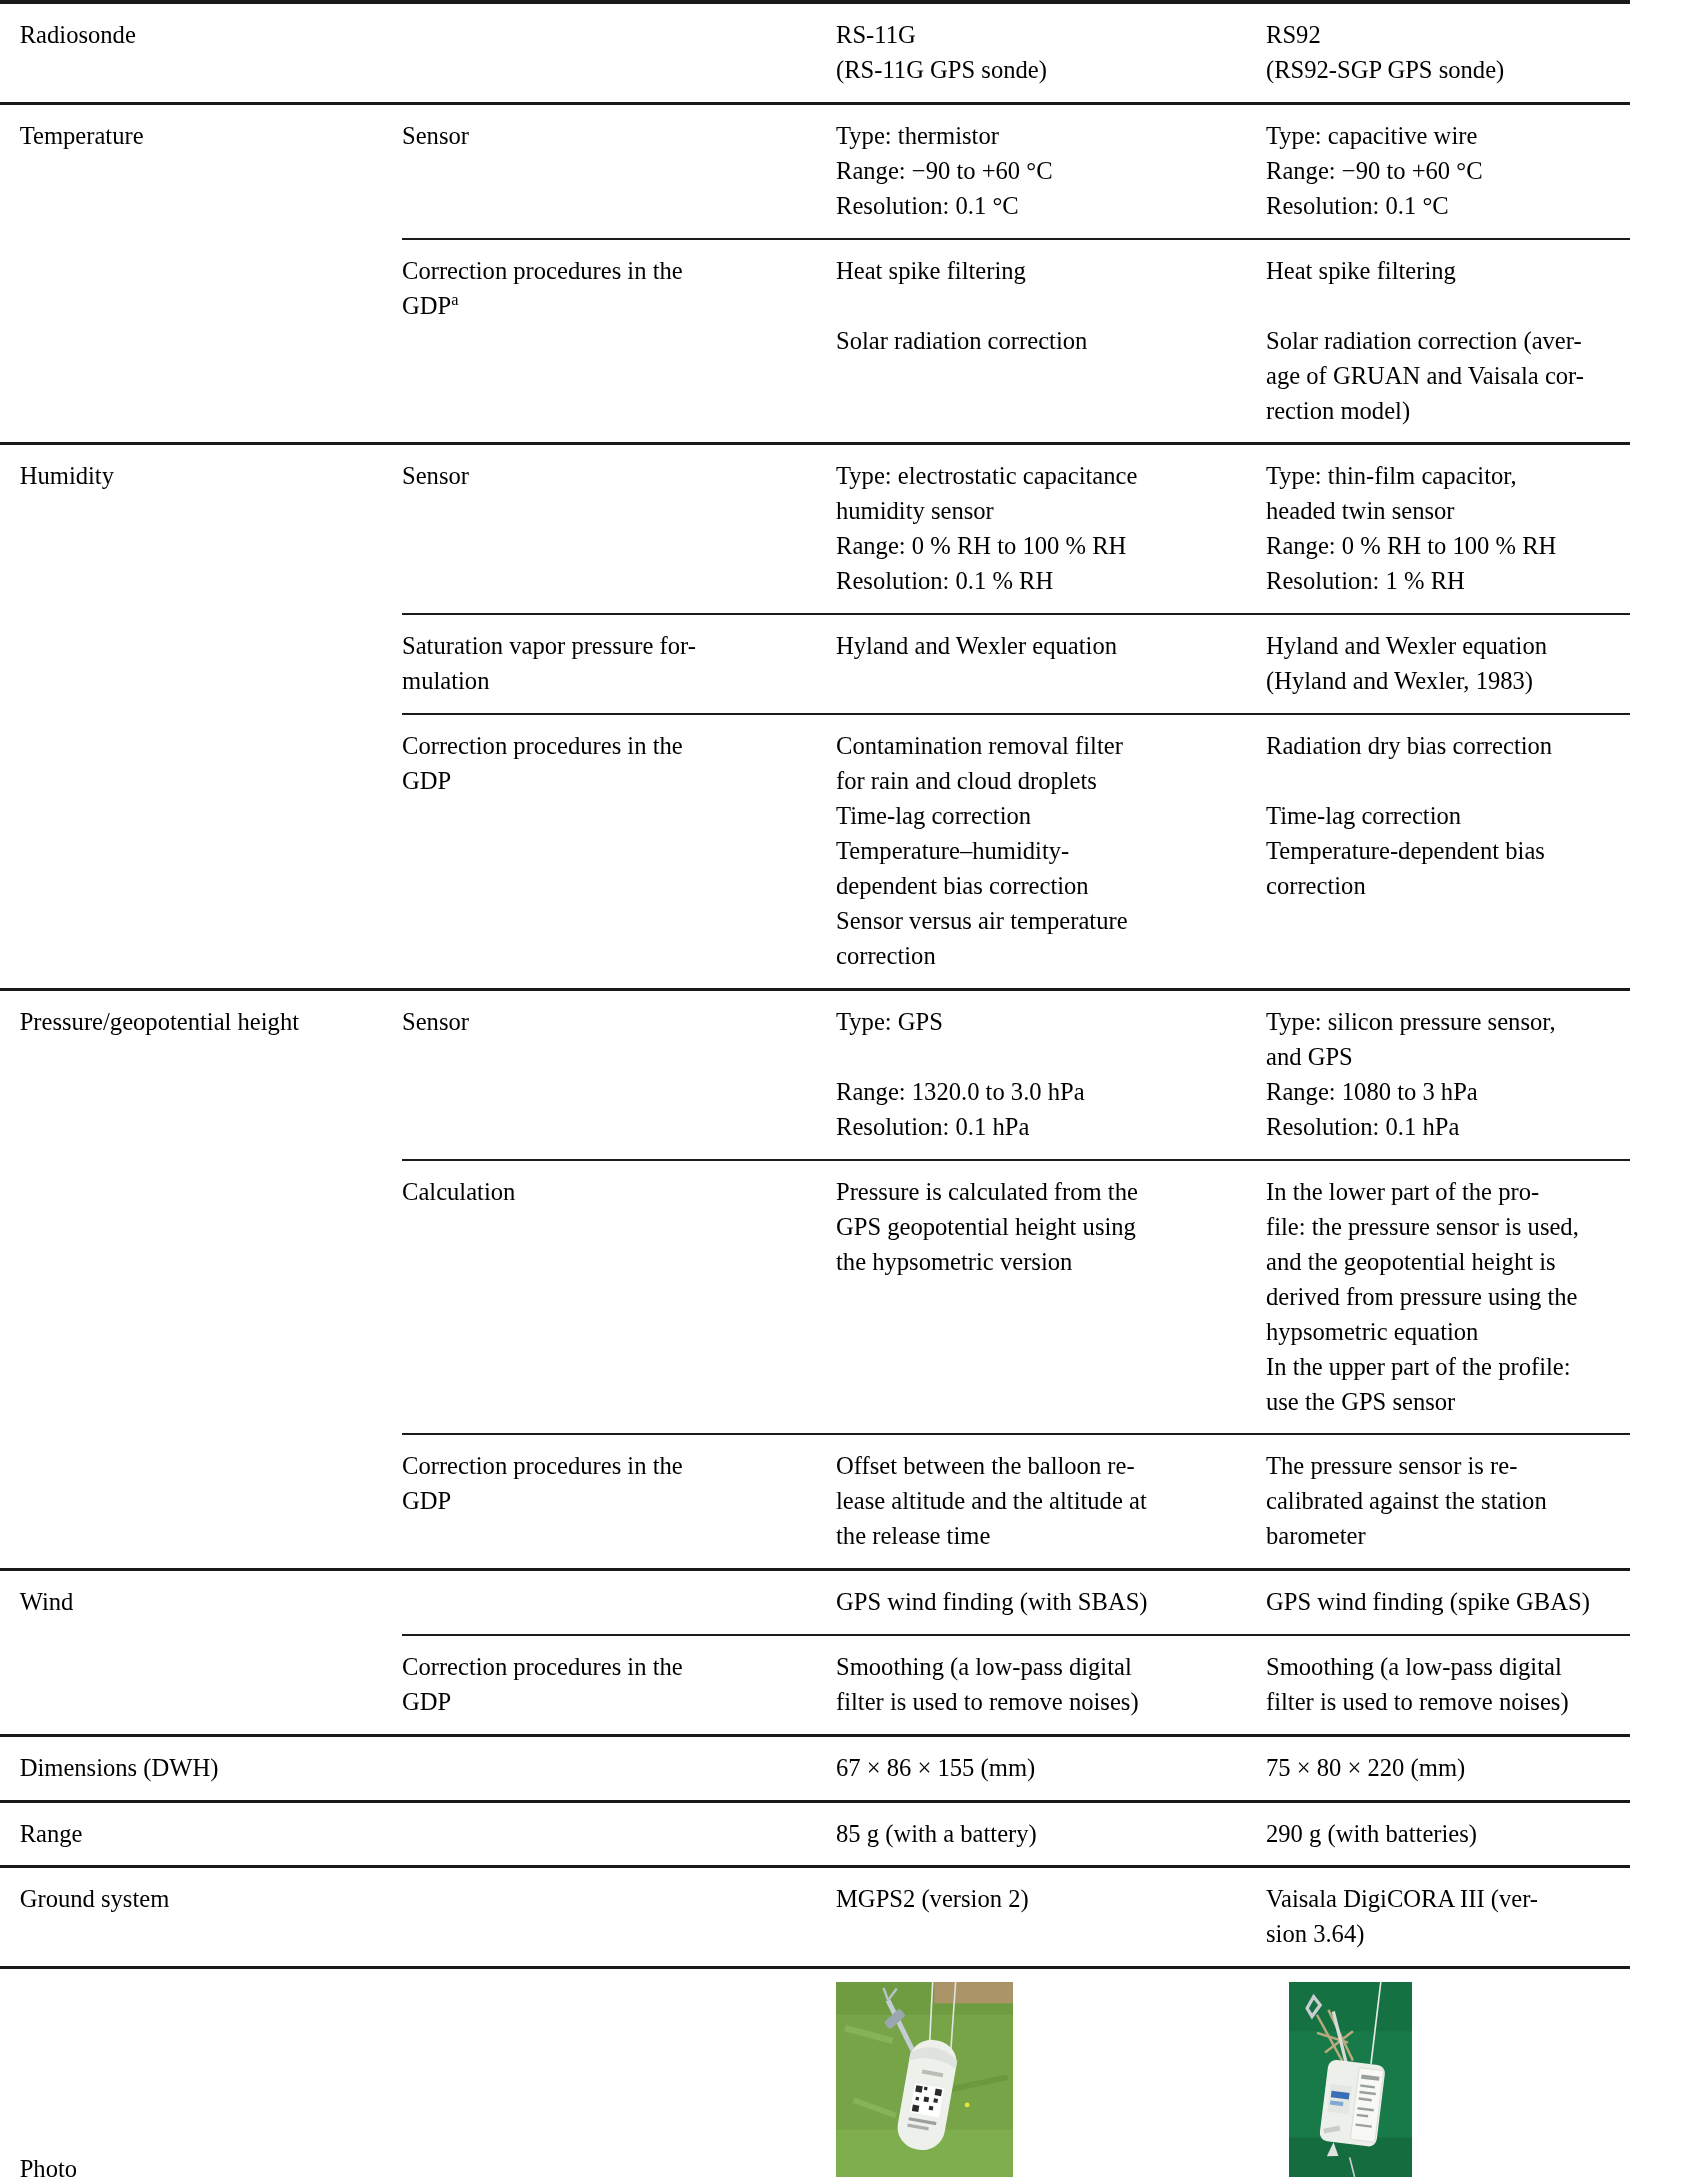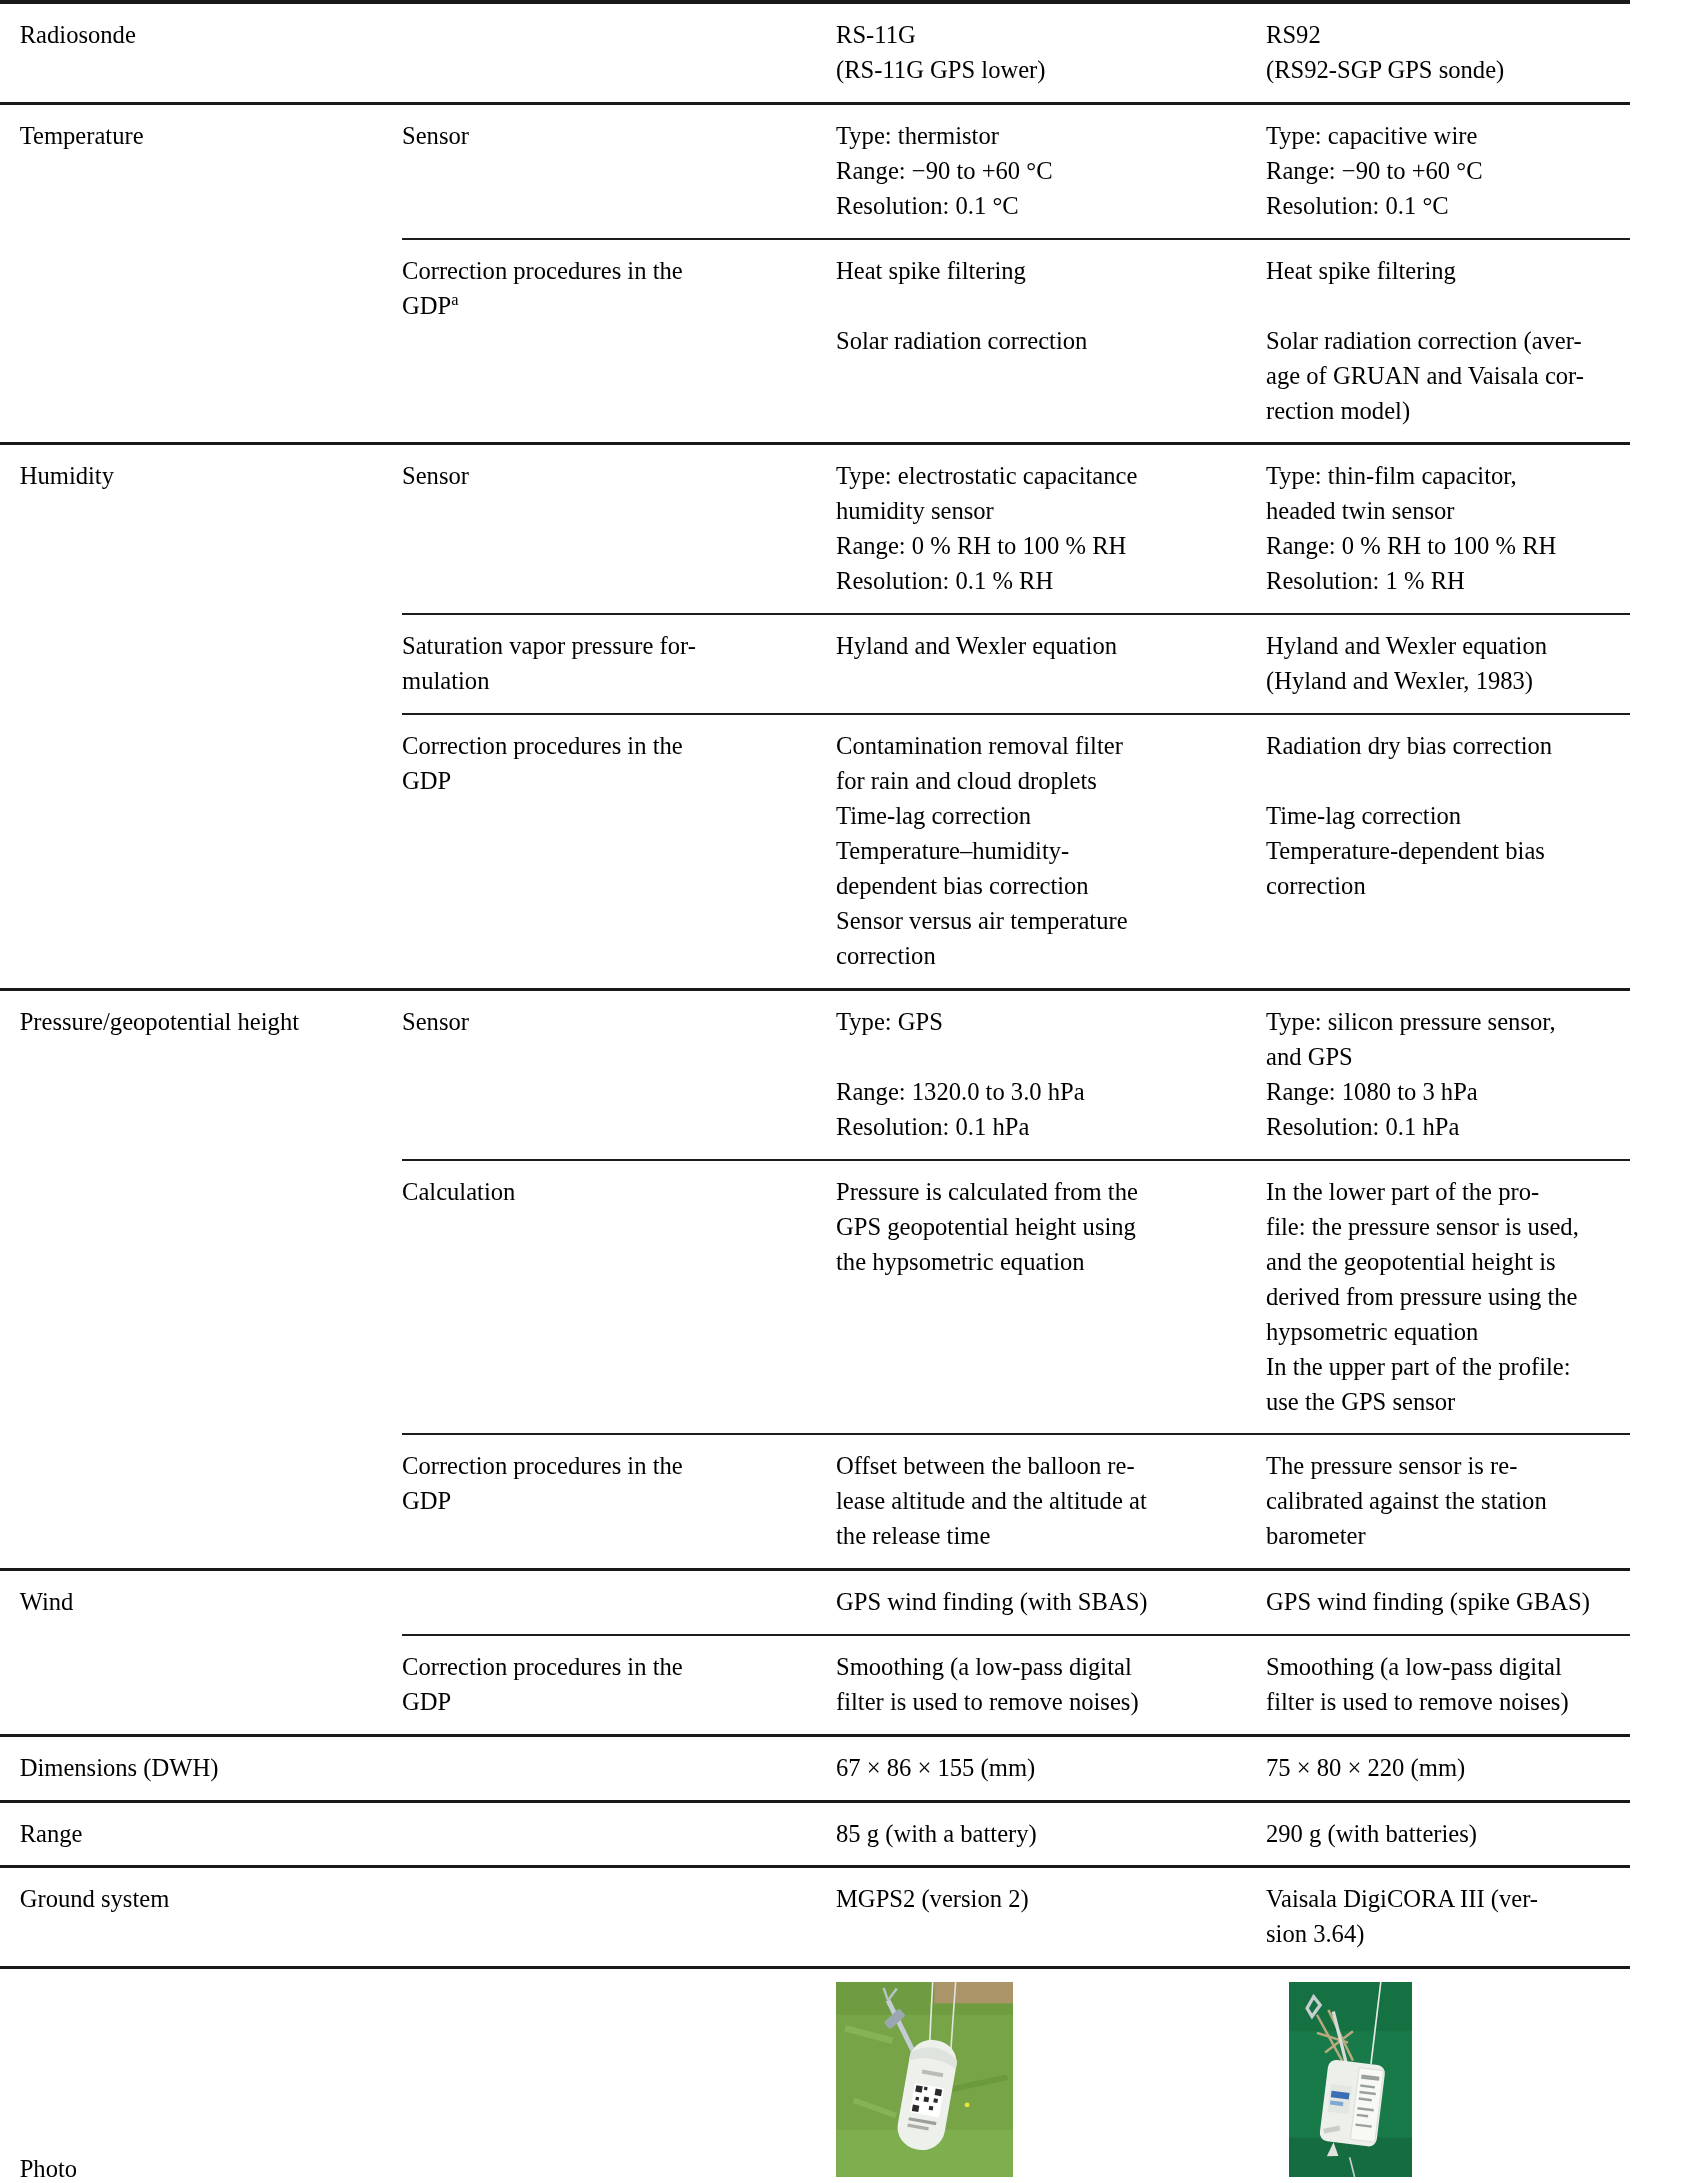--- a/index.html
+++ b/index.html
@@ -40,21 +40,21 @@
   </colgroup>
 
   <tbody>
         <tr>
     <td class="c1 fr">
             <span class="txt">Radiosonde</span>
           </td>
     <td class="c2 fr"></td>
     <td class="fr">
             <span class="txt">RS-11G
-(RS-11G GPS lower)</span>
+(RS-11G GPS sonde)</span>
           </td>
     <td class="fr">
             <span class="txt">RS92
 (RS92-SGP GPS sonde)</span>
           </td>
   </tr>
 
   <tr>
     <td class="c1 fr" rowspan="2">
             <span class="txt">Temperature</span>
@@ -166,21 +166,21 @@
 Resolution: 0.1 hPa</span>
           </td>
   </tr>
   <tr>
     <td class="c2 pr">
             <span class="txt">Calculation</span>
           </td>
     <td class="pr">
             <span class="txt">Pressure is calculated from the
 GPS geopotential height using
-the hypsometric equation</span>
+the hypsometric version</span>
           </td>
     <td class="pr">
             <span class="txt">In the lower part of the pro-
 file: the pressure sensor is used,
 and the geopotential height is
 derived from pressure using the
 hypsometric equation
 In the upper part of the profile:
 use the GPS sensor</span>
           </td>

